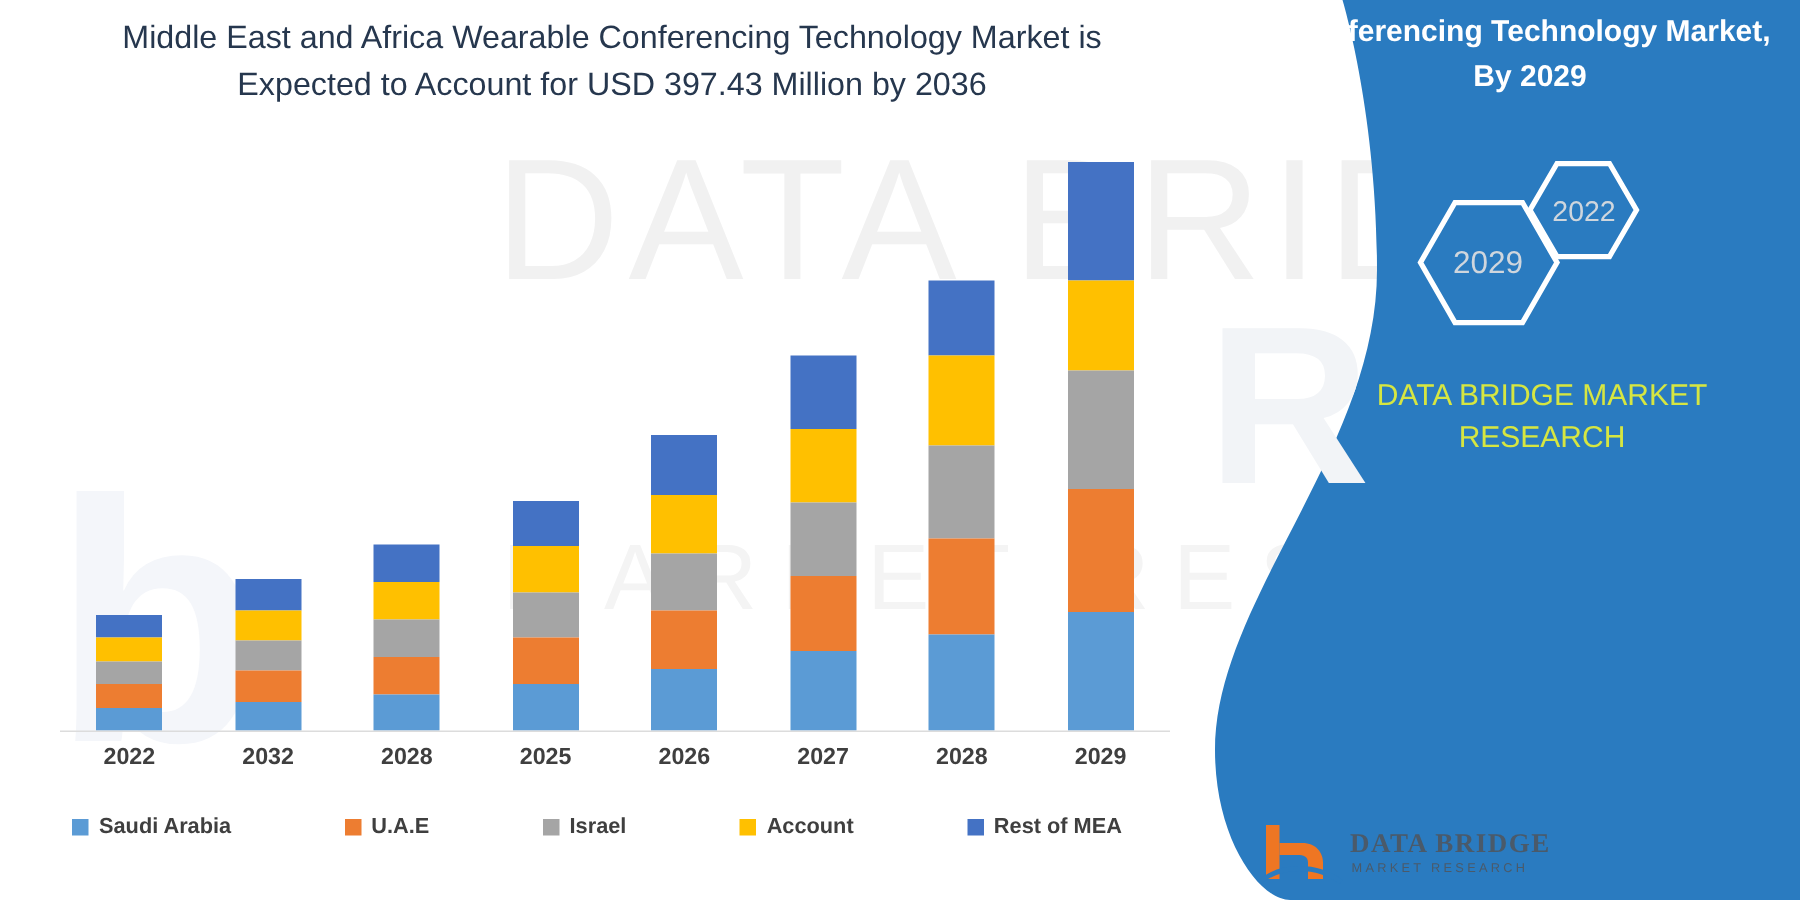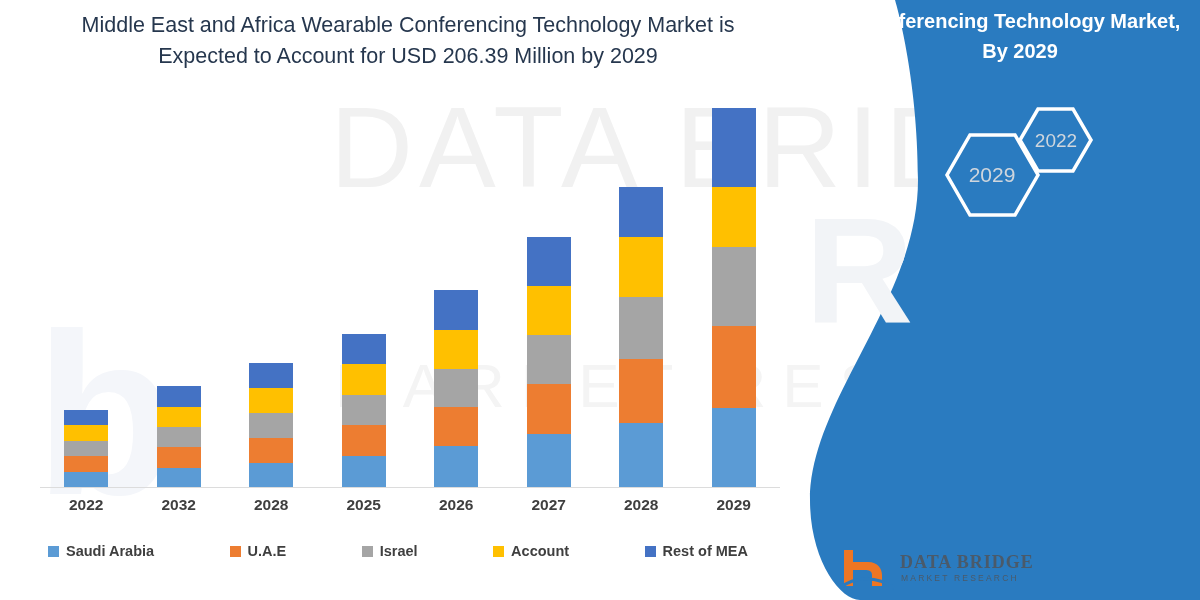--- a/index.html
+++ b/index.html
@@ -120,21 +120,21 @@
 <div id="stage">
 
   <div class="wm">
     <div class="wm-b">b</div>
     <div class="wm-text">DATA BRIDGE</div>
     <div class="wm-text2">MARKET RESEARCH</div>
   </div>
 
   <div class="left">
 
-    <div class="title">Middle East and Africa Wearable Conferencing Technology Market is Expected to Account for USD 206.39 Million by 2029</div>
+    <div class="title">Middle East and Africa Wearable Conferencing Technology Market is Expected to Account for USD 397.43 Million by 2036</div>
 
     <div class="chart">
       <div class="plot">
         <div class="bars" id="bars">
             <div class="bar-col">
               <div class="bar">
                 <div class="seg" style="height: 15.48px; background: rgb(68, 114, 196);"></div>
                 <div class="seg" style="height: 15.48px; background: rgb(255, 192, 0);"></div>
                 <div class="seg" style="height: 15.48px; background: rgb(165, 165, 165);"></div>
                 <div class="seg" style="height: 15.48px; background: rgb(237, 125, 49);"></div>
@@ -258,20 +258,22 @@
 
           <polygon points="60,40 105,40 128,80 105,120 60,120 37,80" fill="none" stroke="#ffffff" stroke-width="3.5"></polygon>
           <text id="hexBig" x="82" y="87" text-anchor="middle" font-family="Liberation Sans, sans-serif" font-size="21" fill="#cfd6dd">2029</text>
 
           <polygon points="128,14 163,14 181,45 163,76 128,76 110,45" fill="none" stroke="#ffffff" stroke-width="3.5"></polygon>
           <text id="hexSmall" x="146" y="52" text-anchor="middle" font-family="Liberation Sans, sans-serif" font-size="19" fill="#cfd6dd">2022</text>
         </svg>
       </div>
 
       <div class="brand">
+        <div>DATA BRIDGE MARKET</div>
+        <div>RESEARCH</div>
       </div>
     </div>
   </div>
 
   <div class="logo">
     <svg width="60" height="44" viewBox="0 0 60 44">
       <rect x="6" y="2" width="9" height="36" fill="#ee7623"></rect>
       <path d="M15 14 L30 14 C40 14 44 21 44 27 L44 38 L34 38 L34 27 C34 23 31 22 27 22 L15 22 Z" fill="#ee7623"></path>
       <path d="M2 40 C16 28 40 28 56 40" fill="none" stroke="#2a7bc0" stroke-width="3.2"></path>
     </svg>

